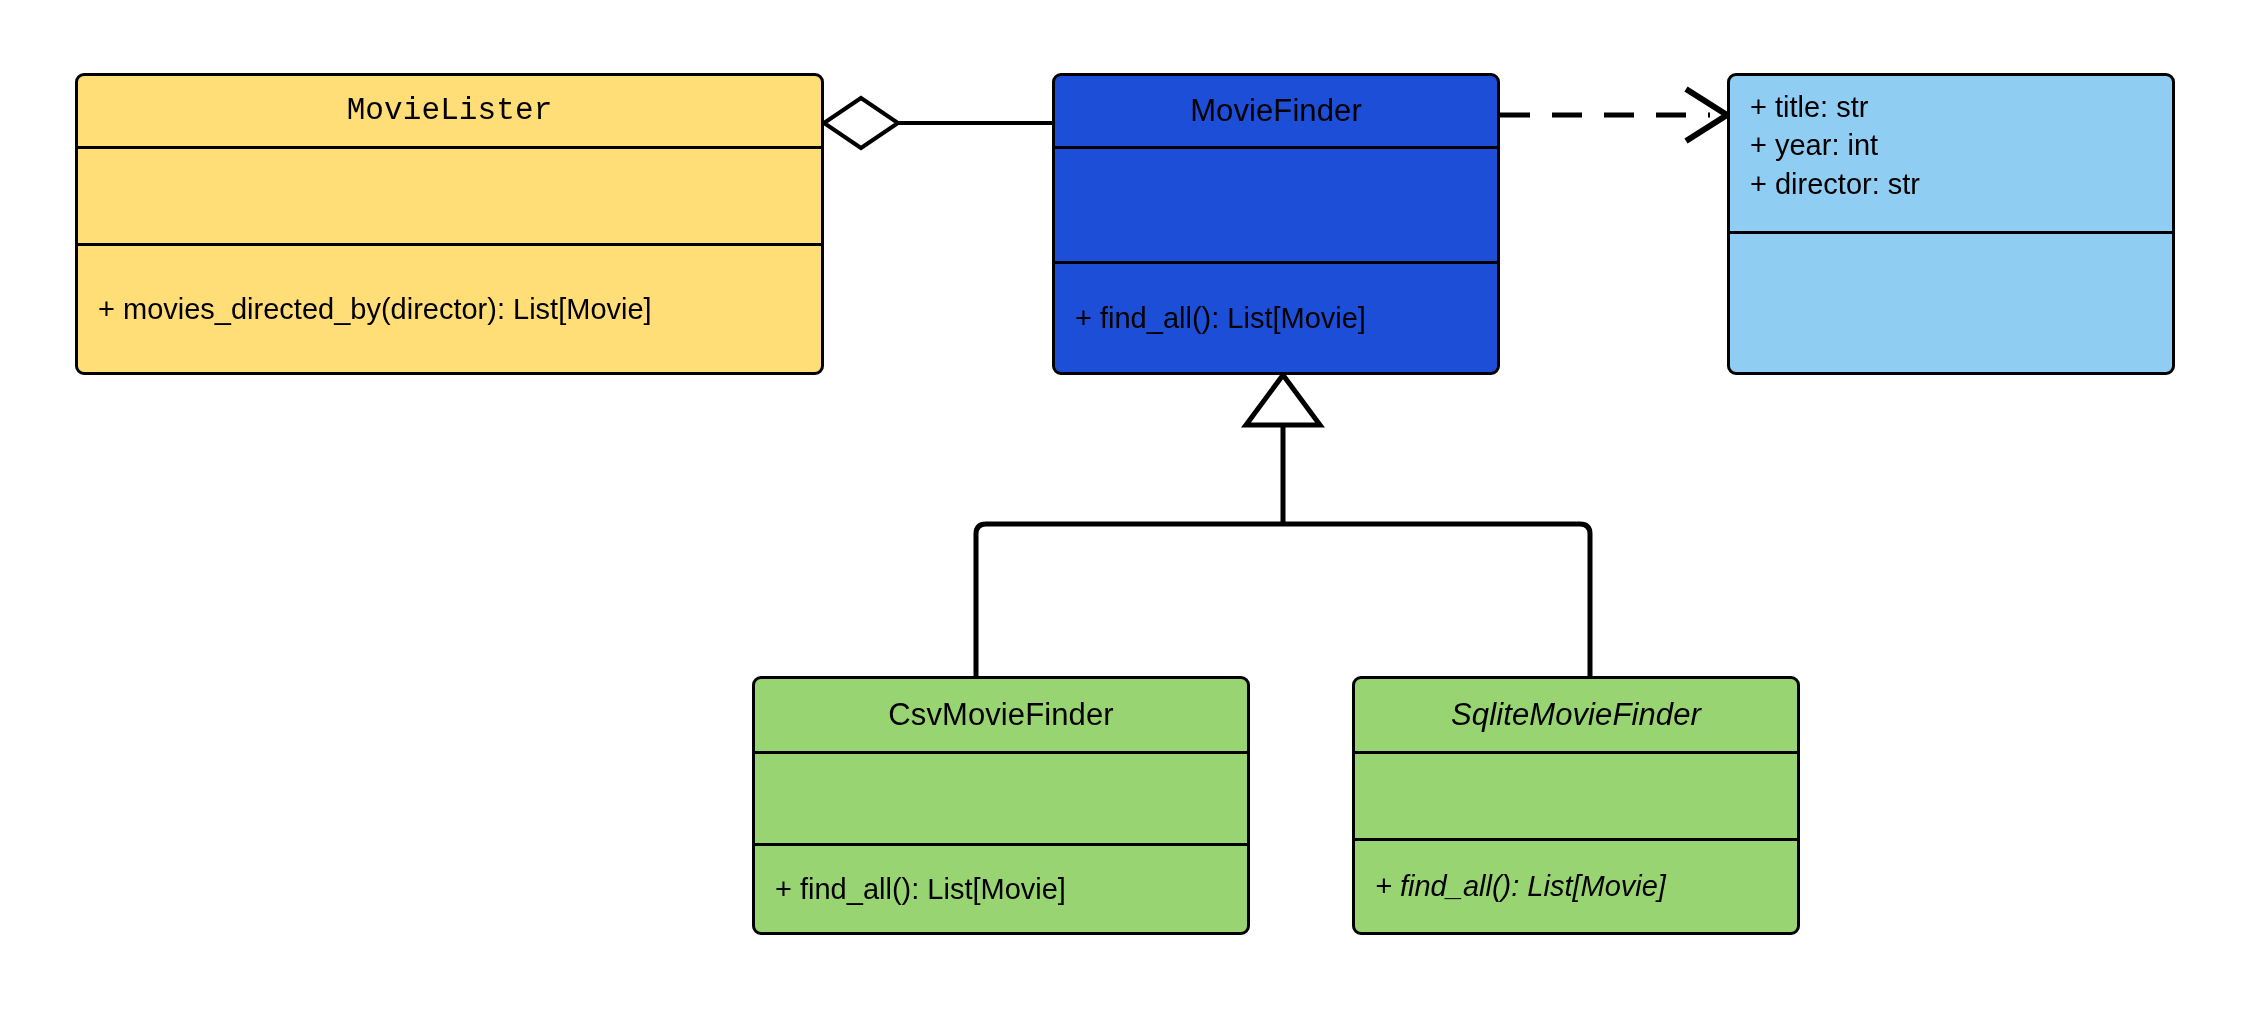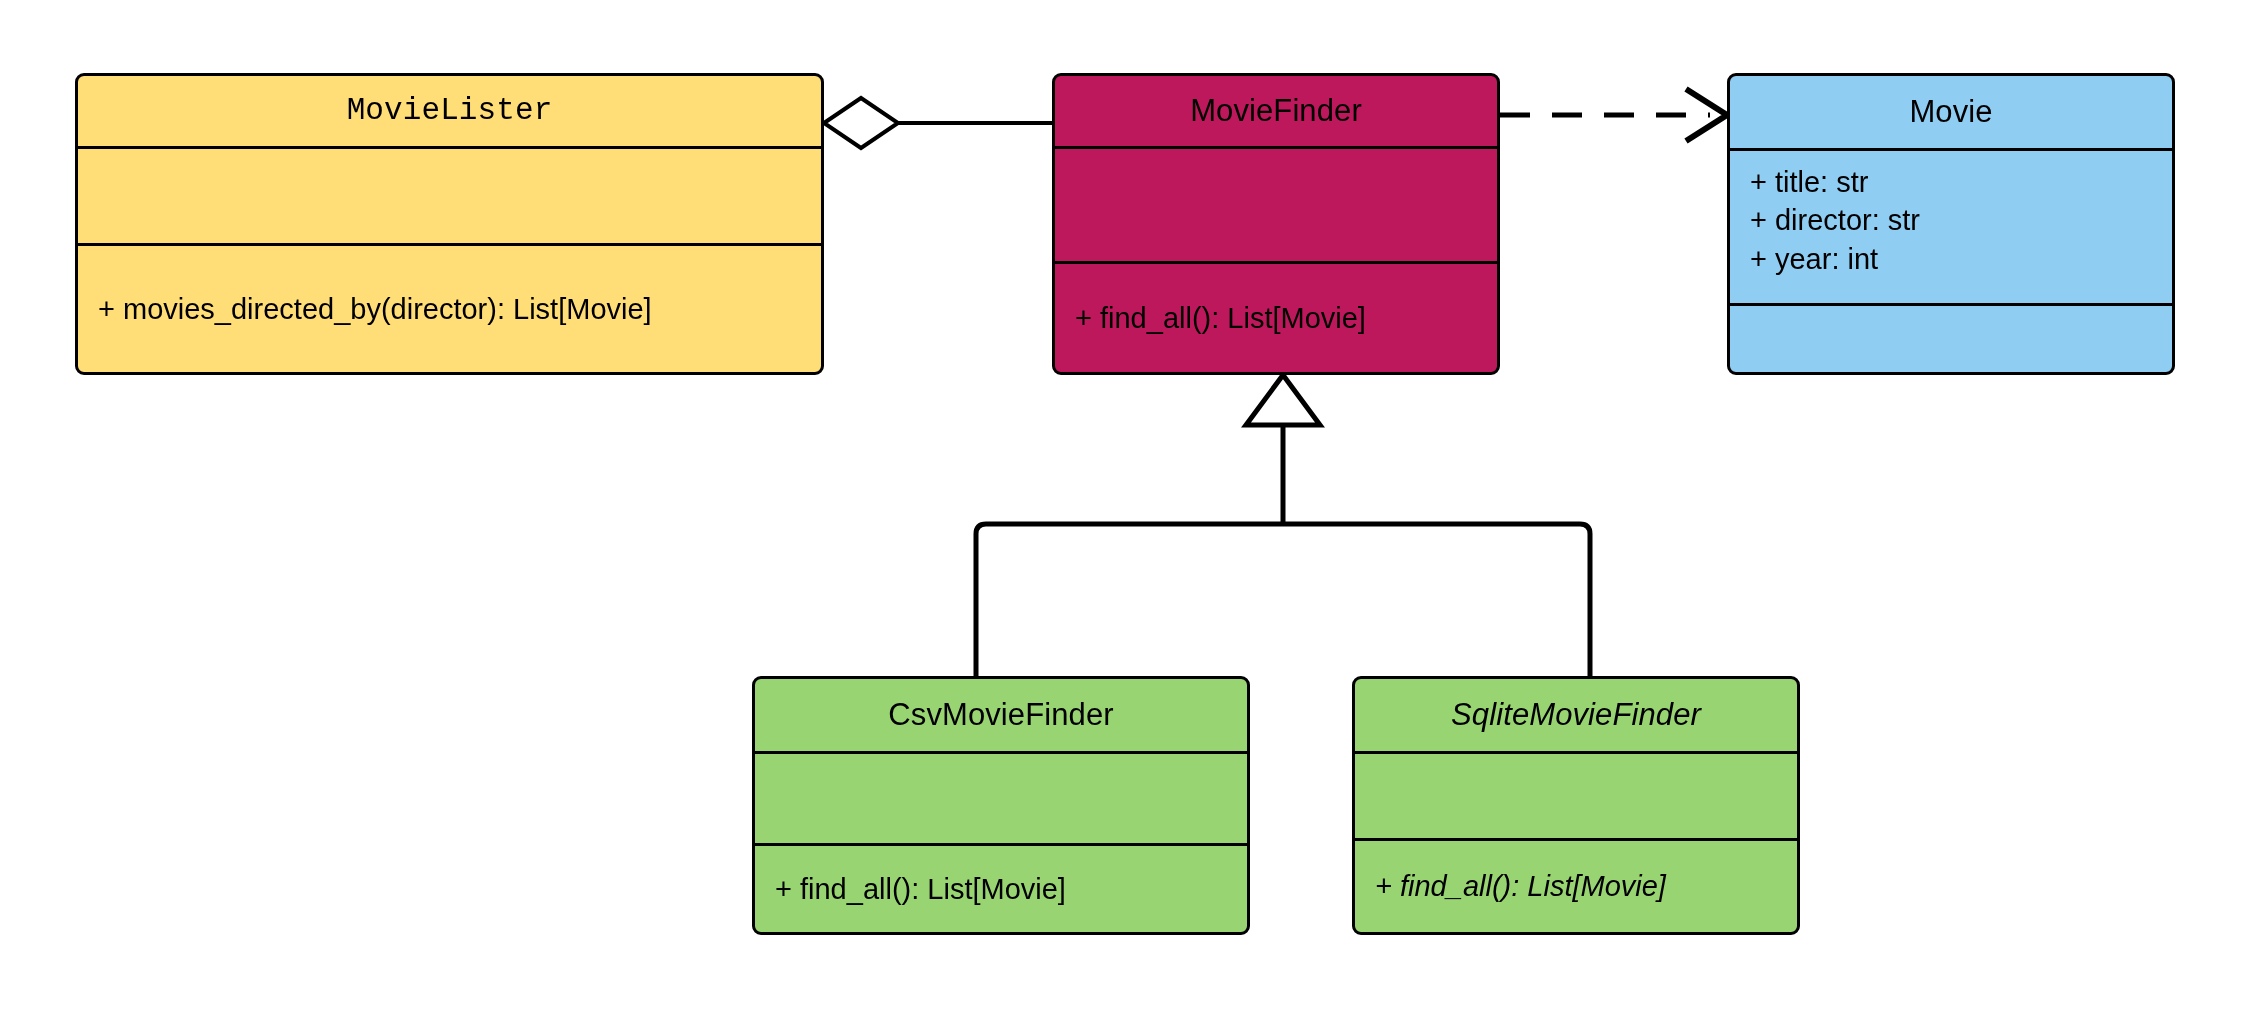--- a/index.html
+++ b/index.html
@@ -105,38 +105,35 @@
   <div class="uml-class" style="left:75px; top:73px; width:749px; height:302px; background:#ffdd77;">
     <div class="compartment cmp-name" style="height:70px;font-family:Liberation Mono, monospace;">
       <span class="class-title">MovieLister</span>
     </div>
     <div class="compartment cmp-members cmp-empty" style="height:97px;"></div>
     <div class="compartment cmp-members" style="flex:1 1 auto;">
       <div class="member-line">+ movies_directed_by(director): List[Movie]</div>
     </div>
   </div>
 
-  <div class="uml-class" style="left:1052px; top:73px; width:448px; height:302px; background:#be185d;">
+  <div class="uml-class" style="left:1052px; top:73px; width:448px; height:302px; background:#1d4ed8;">
     <div class="compartment cmp-name" style="height:70px;">
       <span class="class-title">MovieFinder</span>
     </div>
     <div class="compartment cmp-members cmp-empty" style="height:115px;"></div>
     <div class="compartment cmp-members" style="flex:1 1 auto;">
       <div class="member-line">+ find_all(): List[Movie]</div>
     </div>
   </div>
 
   <div class="uml-class" style="left:1727px; top:73px; width:448px; height:302px; background:#8fcdf2;">
-    <div class="compartment cmp-name" style="height:72px;">
-      <span class="class-title">Movie</span>
-    </div>
     <div class="compartment cmp-members top-aligned" style="height:155px;">
       <div class="member-line">+ title: str</div>
+      <div class="member-line">+ year: int</div>
       <div class="member-line">+ director: str</div>
-      <div class="member-line">+ year: int</div>
     </div>
     <div class="compartment cmp-members cmp-empty" style="flex:1 1 auto;"></div>
   </div>
 
   <div class="uml-class" style="left:752px; top:676px; width:498px; height:259px; background:#99d472;">
     <div class="compartment cmp-name" style="height:72px;">
       <span class="class-title">CsvMovieFinder</span>
     </div>
     <div class="compartment cmp-members cmp-empty" style="height:92px;"></div>
     <div class="compartment cmp-members" style="flex:1 1 auto;">

